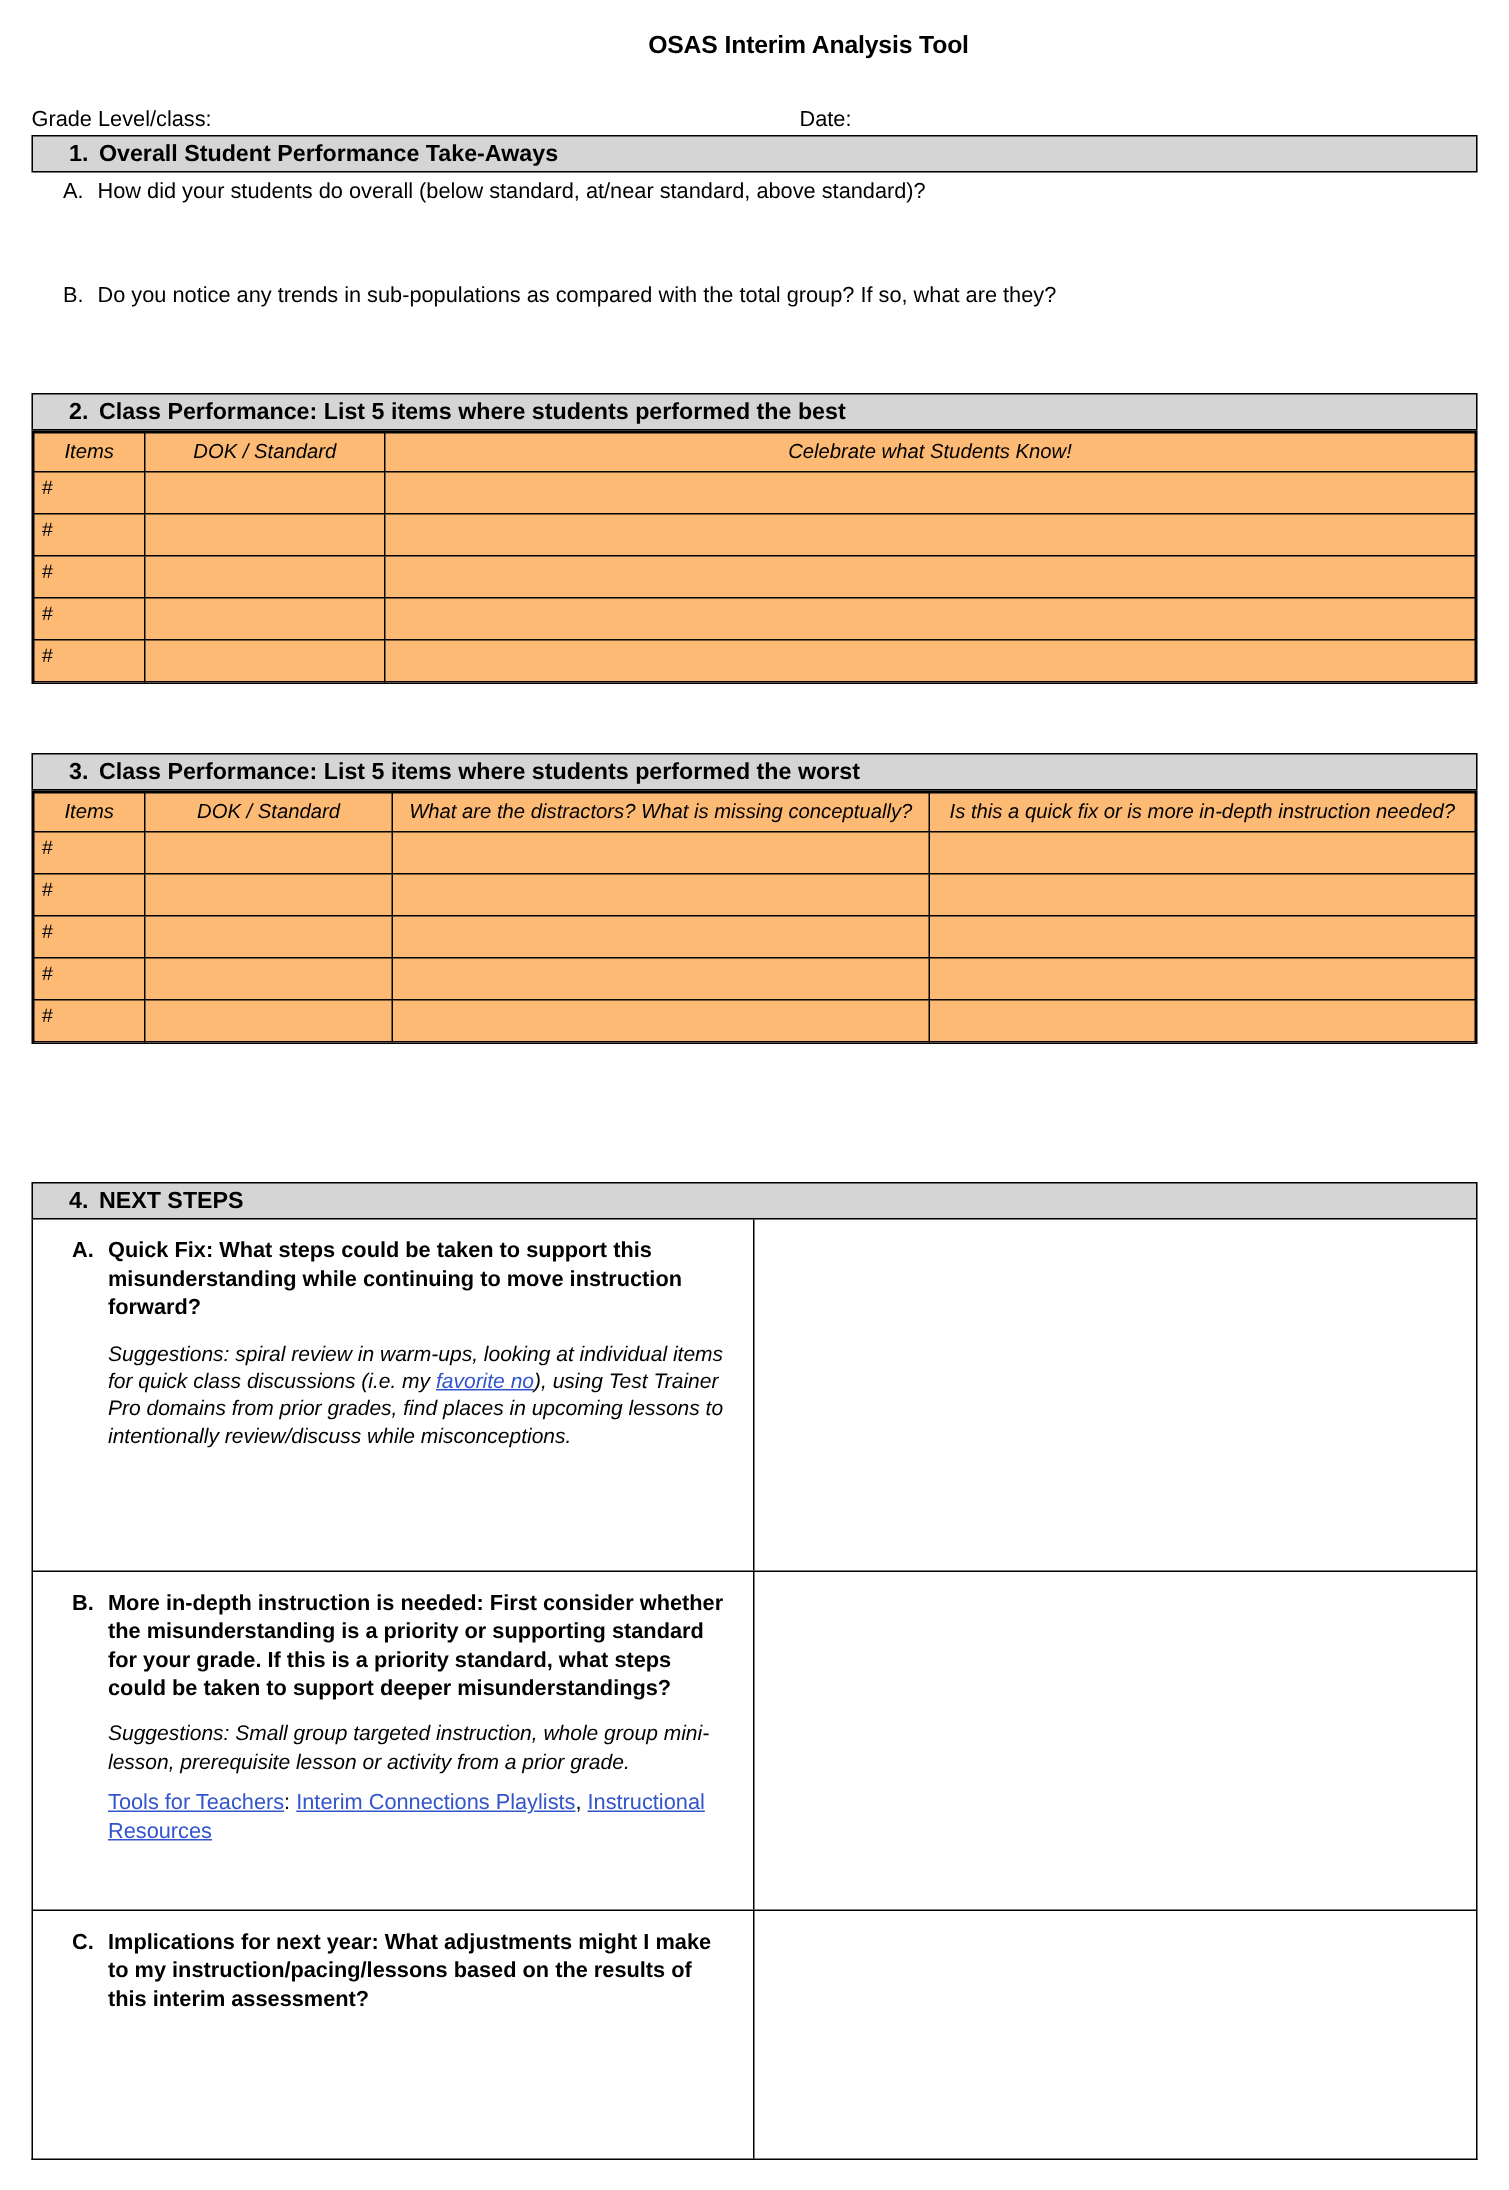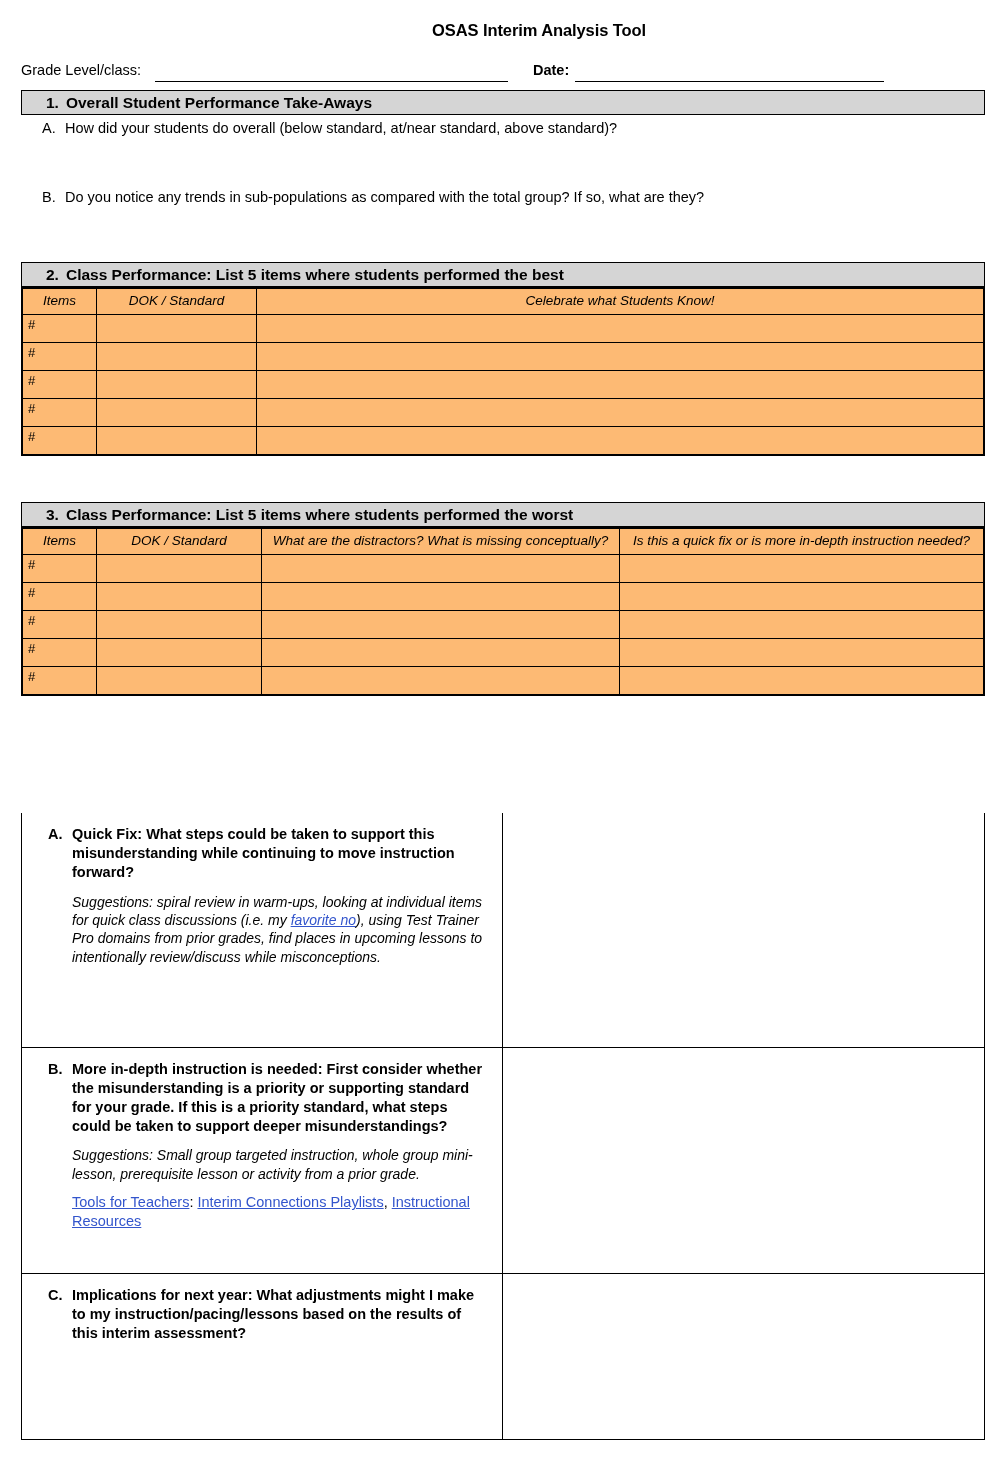--- a/index.html
+++ b/index.html
@@ -31,33 +31,33 @@
     text-align: center;
     font-size: 16.5px;
     font-weight: bold;
     letter-spacing: -0.1px;
     margin-left: 36px;
   }
 
   
   .idline {
     position: absolute;
-    top: 62px;
+    top: 72px;
     left: 21px;
     width: 950px;
     height: 22px;
     font-size: 14.5px;
   }
   .idline .lbl {
     position: absolute;
     top: 0;
     white-space: nowrap;
   }
   .idline .lbl.grade { left: 0; }
-  .idline .lbl.date  { left: 512px; font-weight: bold; }
+  .idline .lbl.date  { left: 512px; }
   .idline .rule {
     position: absolute;
     bottom: 2px;
     border-bottom: 1.4px solid #000;
     height: 0;
   }
   .idline .rule.grade-rule { left: 134px; width: 353px; }
   .idline .rule.date-rule  { left: 554px; width: 309px; }
 
   
@@ -316,20 +316,23 @@
         <tr>
           <td class="items">#</td>
           <td></td>
           <td></td>
           <td></td>
         </tr>
       </tbody>
     </table>
   </div>
 
+  <div class="secbar" style="top:788px;">
+    <span class="num">4.</span><span>NEXT STEPS</span>
+  </div>
 
   <div class="steps" style="top:813px;">
 
     <div class="steps-row" style="height:235px;">
       <div class="steps-left">
         <div class="step-q">
           <span class="slet">A.</span>
           <span class="stxt">Quick Fix: What steps could be taken to support this misunderstanding while continuing to move instruction forward?</span>
         </div>
         <div class="step-sugg"><span>Suggestions:  spiral review in warm-ups, looking at individual items for quick class discussions (i.e. my </span><span class="lnk-i">favorite no</span><span>), using Test Trainer Pro domains from prior grades, find places in upcoming lessons to intentionally review/discuss while misconceptions.</span></div>

